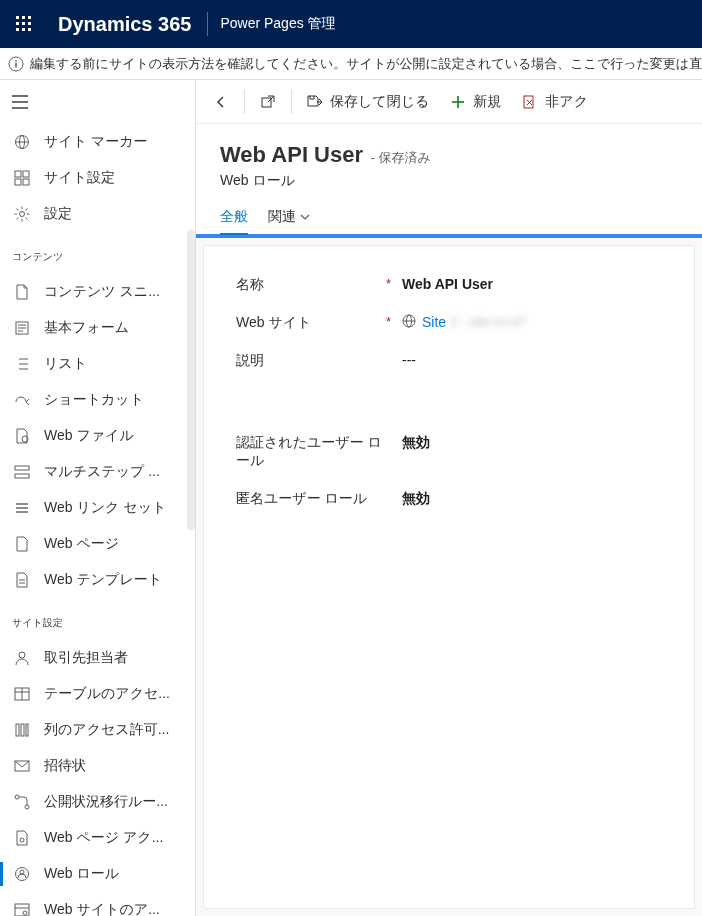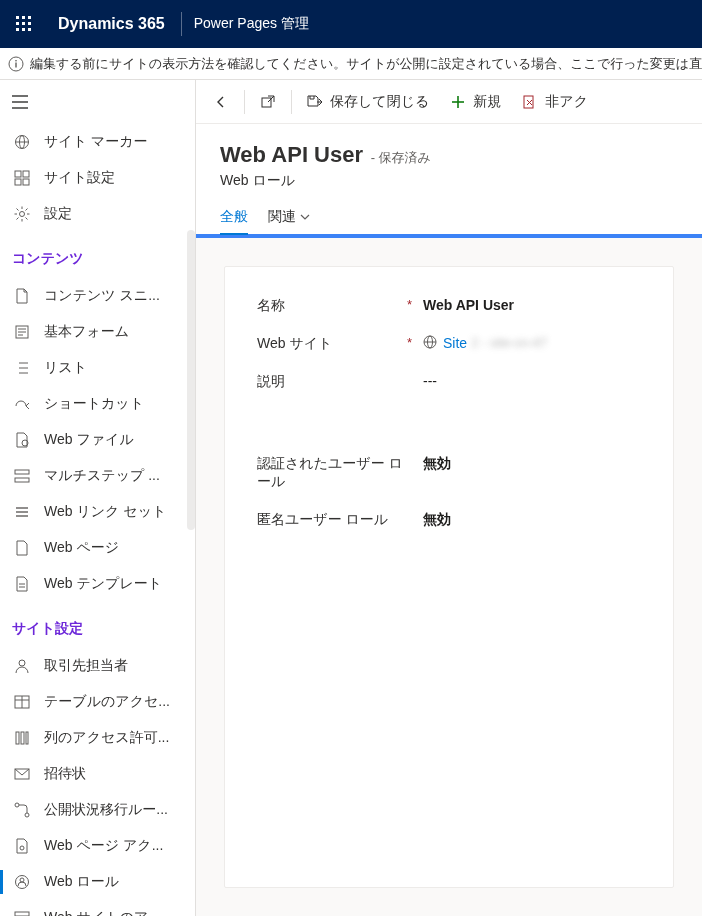--- a/index.html
+++ b/index.html
@@ -1,56 +1,56 @@
 <!DOCTYPE html>
 <html><head>
 <meta charset="utf-8">
 <style>
   * { box-sizing: border-box; margin: 0; padding: 0; font-family: "Segoe UI", "Yu Gothic UI", Meiryo, sans-serif; }
   body { width: 702px; height: 916px; overflow: hidden; background: #fff; font-size: 13px; color: #323130; }
 
   .topbar { height: 48px; background: #002050; color: #fff; display: flex; align-items: center; }
   .waffle { width: 48px; height: 48px; display: flex; align-items: center; justify-content: center; }
-  .brand { font-weight: 600; font-size: 16px; padding: 0 10px; }
+  .brand { font-weight: 600; font-size: 20px; padding: 0 10px; }
   .vbar { width: 1px; height: 24px; background: rgba(255,255,255,0.35); margin: 0 6px; }
   .area { font-size: 14px; padding: 0 6px; }
 
   .alertbar { height: 32px; border-bottom: 1px solid #e1dfdd; display: flex; align-items: center; padding: 0 8px; background: #fff; white-space: nowrap; overflow: hidden; font-size: 13px; color: #323130; }
   .alert-icon { width: 20px; display: flex; justify-content: center; color: #605e5c; }
 
   .shell { display: flex; height: calc(916px - 48px - 32px); }
 
   .sidebar { width: 196px; border-right: 1px solid #e1dfdd; overflow-y: hidden; background: #fff; position: relative; }
   .sidebar .track { position: absolute; right: 0; top: 150px; width: 8px; height: 300px; background: #c8c6c4; border-radius: 4px; opacity: 0.35; }
   .nav-item { display: flex; align-items: center; height: 36px; padding: 0 12px; cursor: pointer; color: #323130; }
   .nav-item.active { background: #fff; position: relative; font-weight: 400; }
   .nav-item.active::before { content:""; position:absolute; left:0; top:6px; bottom:6px; width:3px; background:#0078d4; }
   .nav-ico { width: 20px; display:flex; justify-content:center; color:#605e5c; }
   .nav-label { margin-left: 12px; font-size: 14px; white-space: nowrap; overflow: hidden; text-overflow: ellipsis; flex:1; }
-  .nav-group-hdr { padding: 18px 12px 10px; font-size: 14px; font-weight: 700; color: #6d28d9; }
+  .nav-group-hdr { padding: 18px 12px 10px; font-size: 10px; font-weight: 400; color: #404040; }
   .hamburger-row { height: 44px; display:flex; align-items:center; padding:0 12px; }
 
   .main { flex: 1; display: flex; flex-direction: column; background: #faf9f8; min-width: 0; }
 
   .cmdbar { height: 44px; background: #fff; border-bottom: 1px solid #edebe9; display: flex; align-items: center; padding: 0 6px; overflow: hidden; }
   .cmd-btn { display: flex; align-items: center; height: 44px; padding: 0 10px; cursor: pointer; white-space: nowrap; font-size: 14px; }
   .cmd-ico { width: 18px; display:flex; justify-content:center; }
   .cmd-sep { width:1px; height:24px; background:#e1dfdd; margin:0 4px; }
 
   .page-hdr { padding: 18px 24px 8px; background: #fff; }
   .page-title { font-size: 22px; font-weight: 600; display:inline; }
   .page-status { font-size: 13px; color: #605e5c; margin-left: 4px; }
   .page-sub { font-size: 14px; color: #323130; margin-top: 4px; }
 
   .tabs { display:flex; padding: 0 24px; gap: 20px; background:#fff; border-bottom:4px solid #3b82f6; }
   .tab { padding: 10px 0 8px; font-size:14px; cursor:pointer; position:relative; display:flex; align-items:center; gap:4px; }
   .tab.active { color:#0078d4; font-weight:400; }
   .tab.active::after { content:""; position:absolute; left:0; right:0; bottom:-1px; height:2px; background:#0078d4; }
 
-  .form-area { background:#fff; margin:28px; border:1px solid #edebe9; border-radius:2px; padding: 20px 8px; flex:1; }
+  .form-area { background:#fff; margin:7px; border:1px solid #edebe9; border-radius:2px; padding: 20px 8px; flex:1; }
   .row { display:flex; padding: 10px 24px; align-items:flex-start; }
   .lbl { width: 150px; font-size: 14px; color:#323130; }
   .req { color:#a4262c; margin-right:8px; width:8px; display:inline-block; }
   .val { font-size:14px; font-weight:600; color:#201f1e; }
   .val.link { color:#0078d4; font-weight:400; }
   .blur { filter: blur(3px); opacity:0.6; color:#888; font-weight:400; margin-left:4px;}
   .gap { height: 44px; }
 
   svg { display:block; }
 </style>

